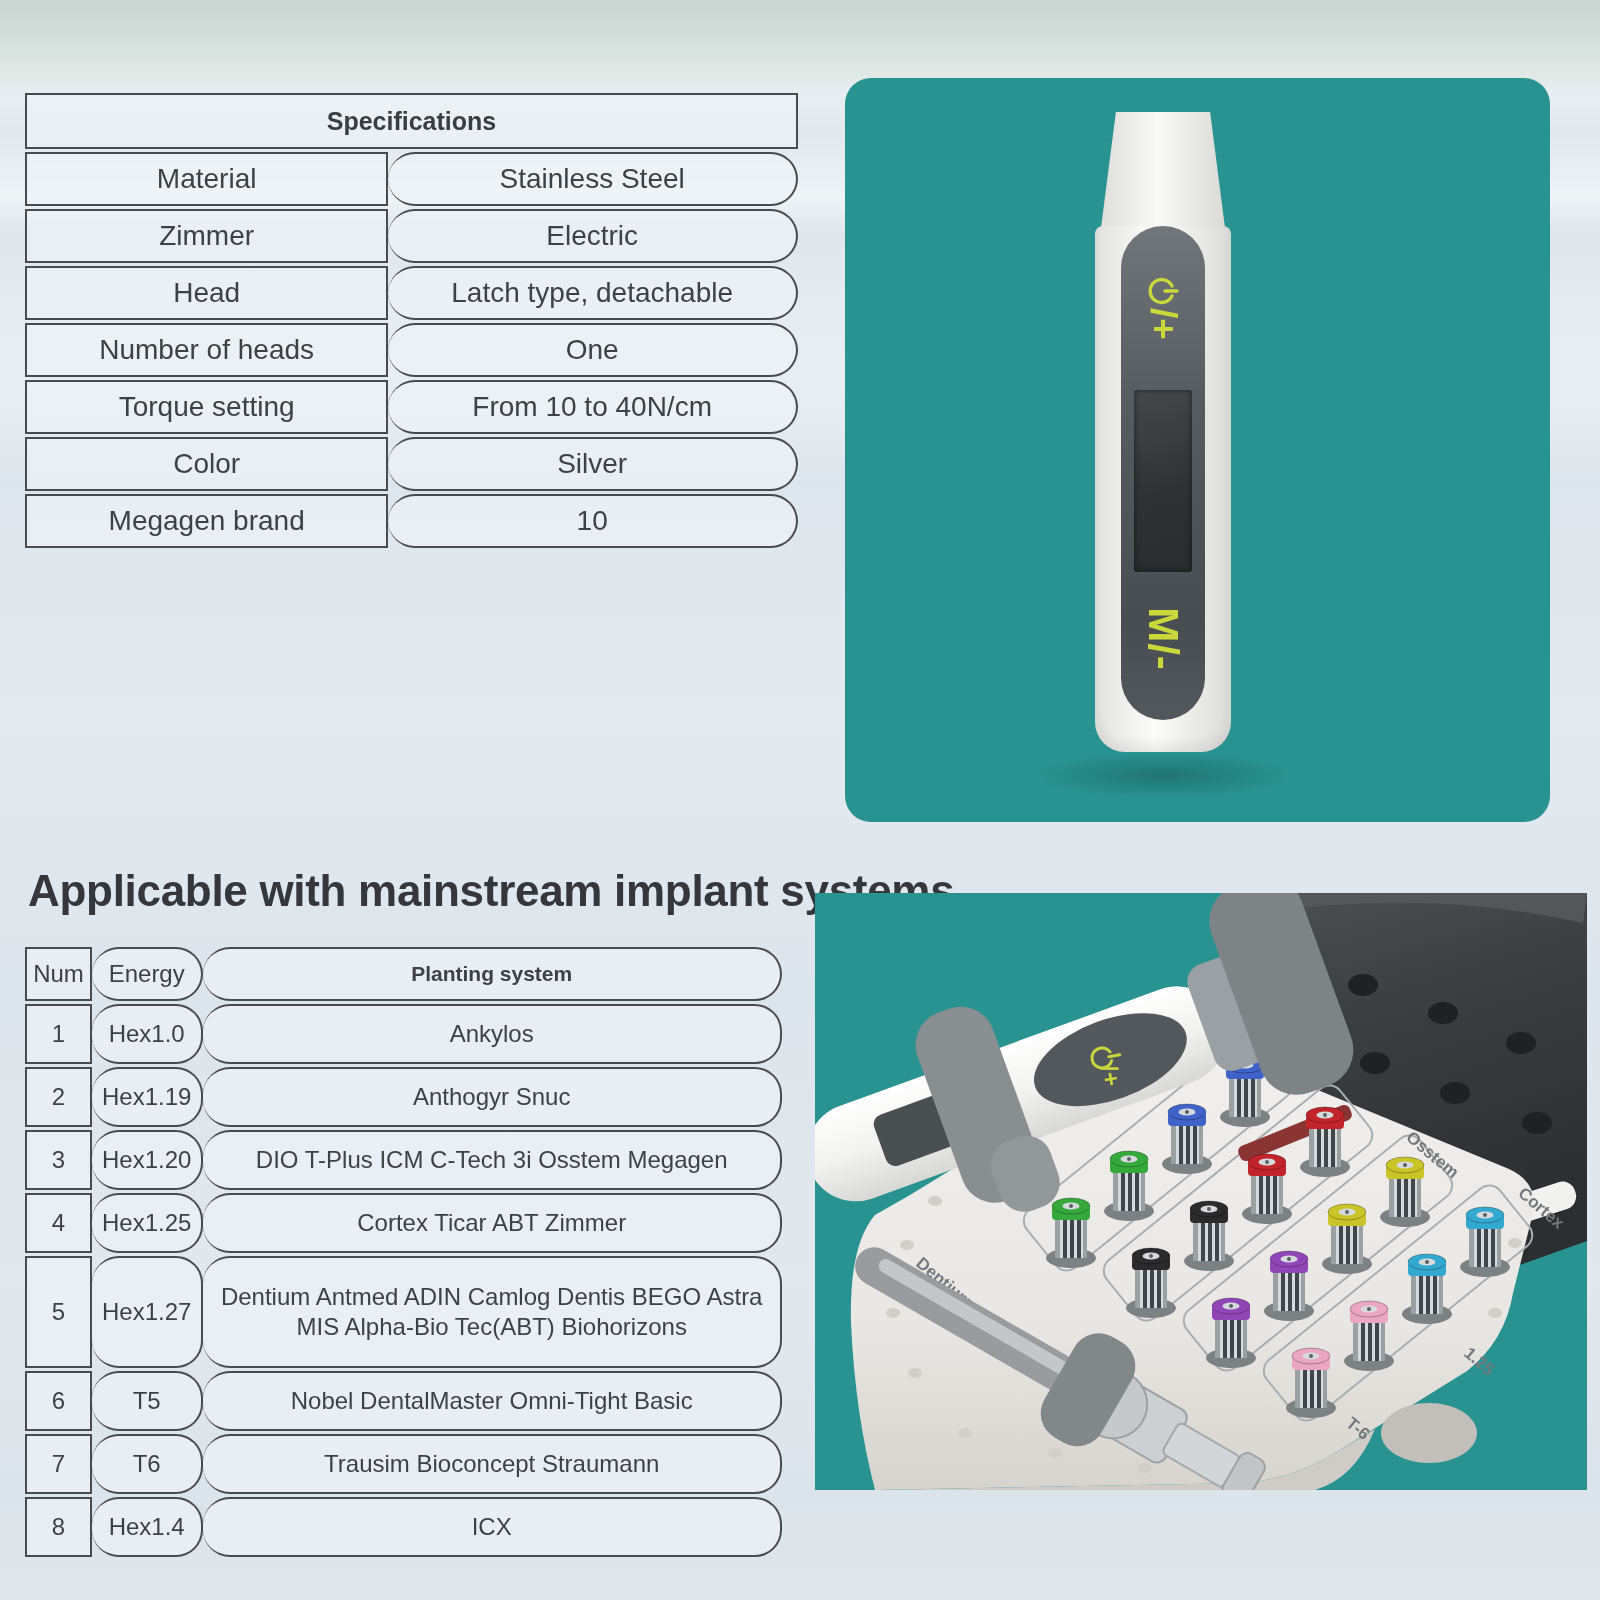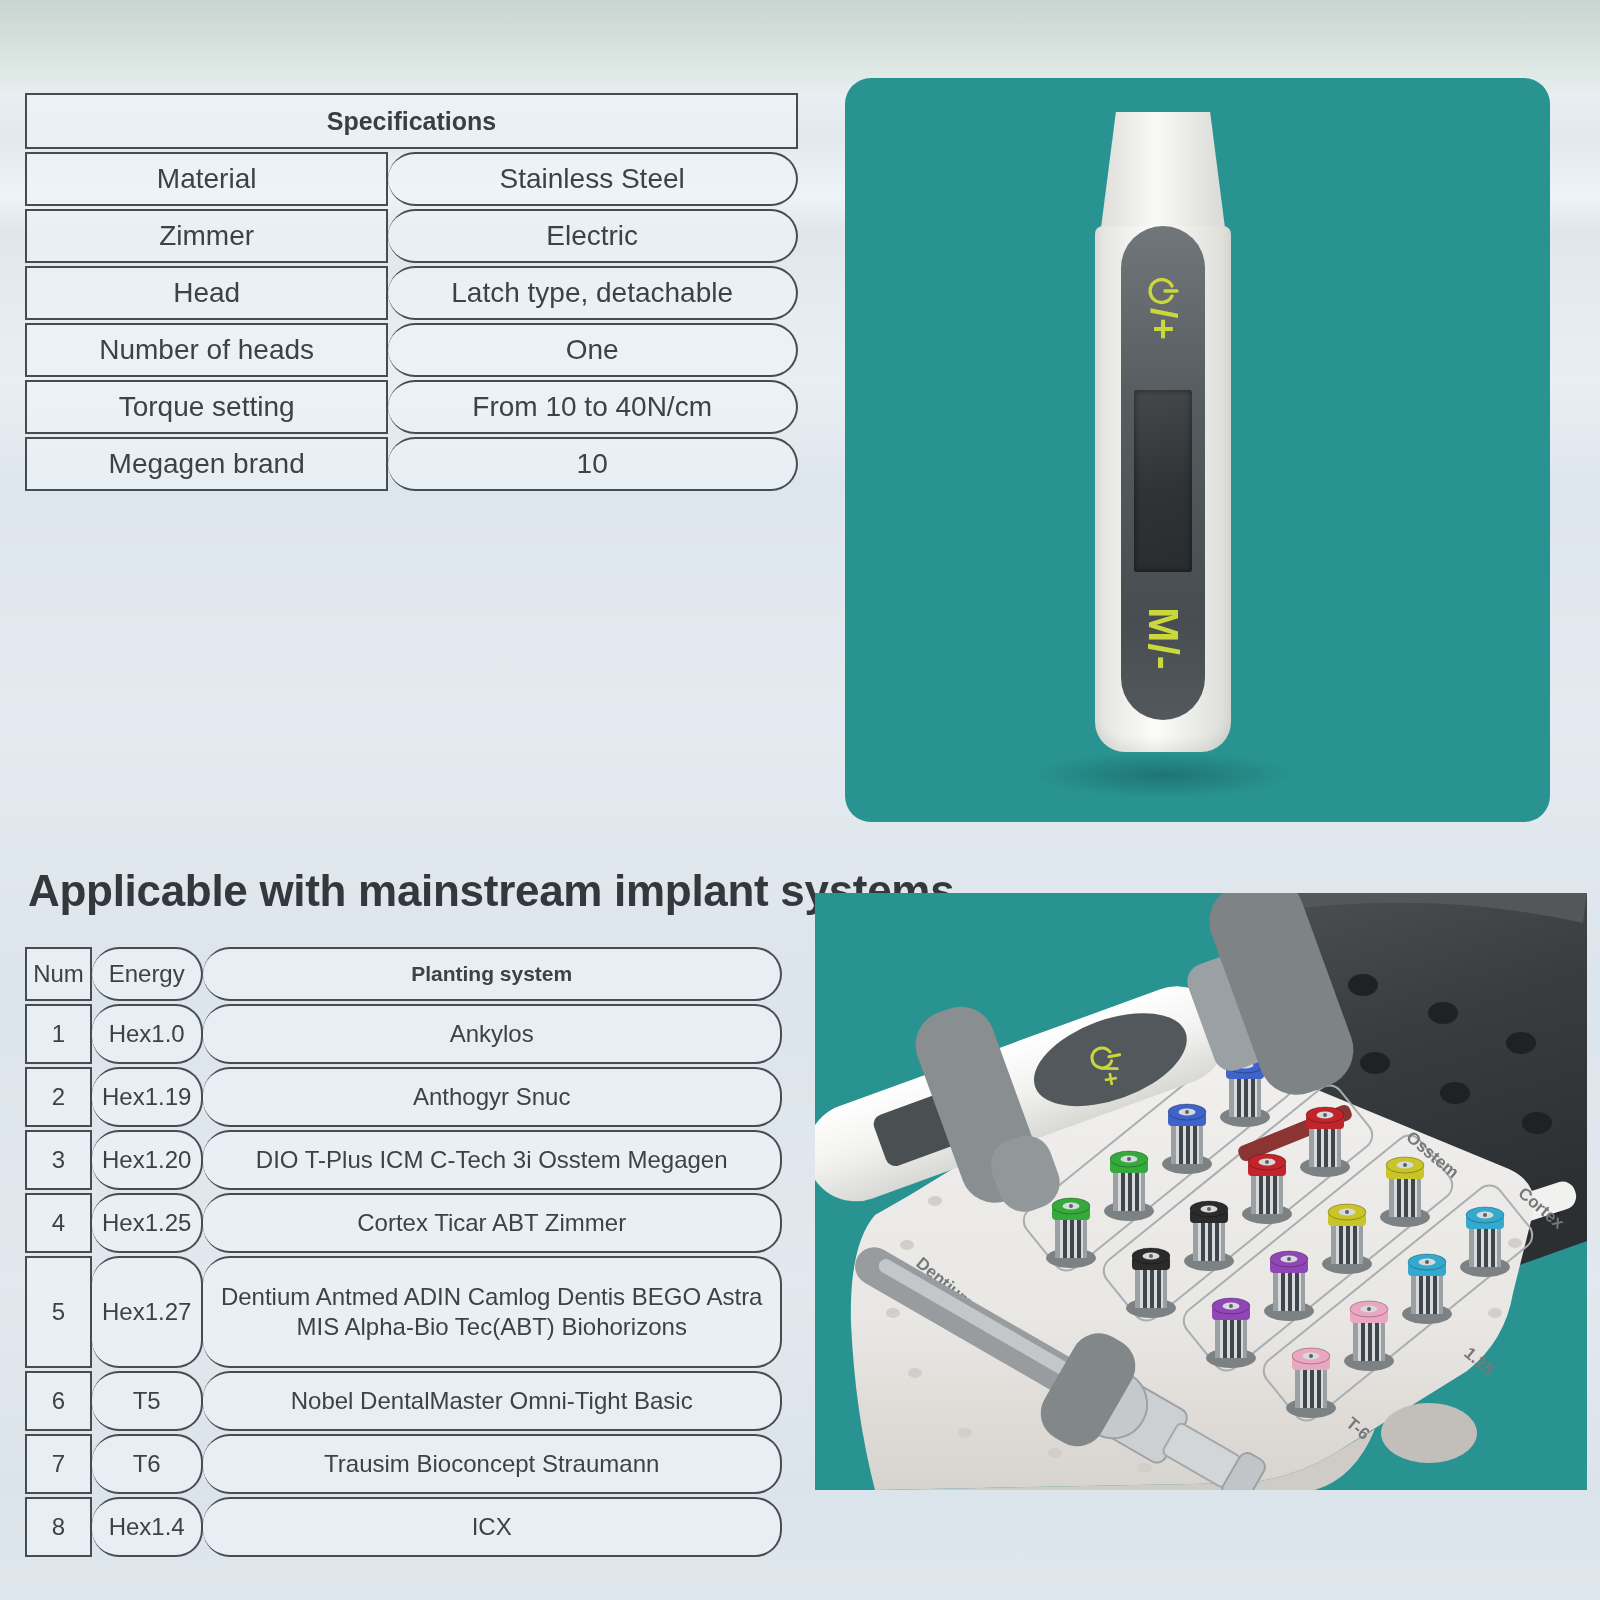--- a/index.html
+++ b/index.html
@@ -104,20 +104,24 @@
       <td>Head</td>
       <td>Latch type, detachable</td>
     </tr>
     <tr>
       <td>Number of heads</td>
       <td>One</td>
     </tr>
     <tr>
       <td>Torque setting</td>
       <td>From 10 to 40N/cm</td>
+    </tr>
+    <tr>
+      <td>Color</td>
+      <td>Silver</td>
     </tr>
     <tr>
       <td>Megagen brand</td>
       <td>10</td>
     </tr>
   </tbody>
     </table>
 
   <div class="device-panel" style="background: rgb(40, 147, 144);">
     <div class="device">

